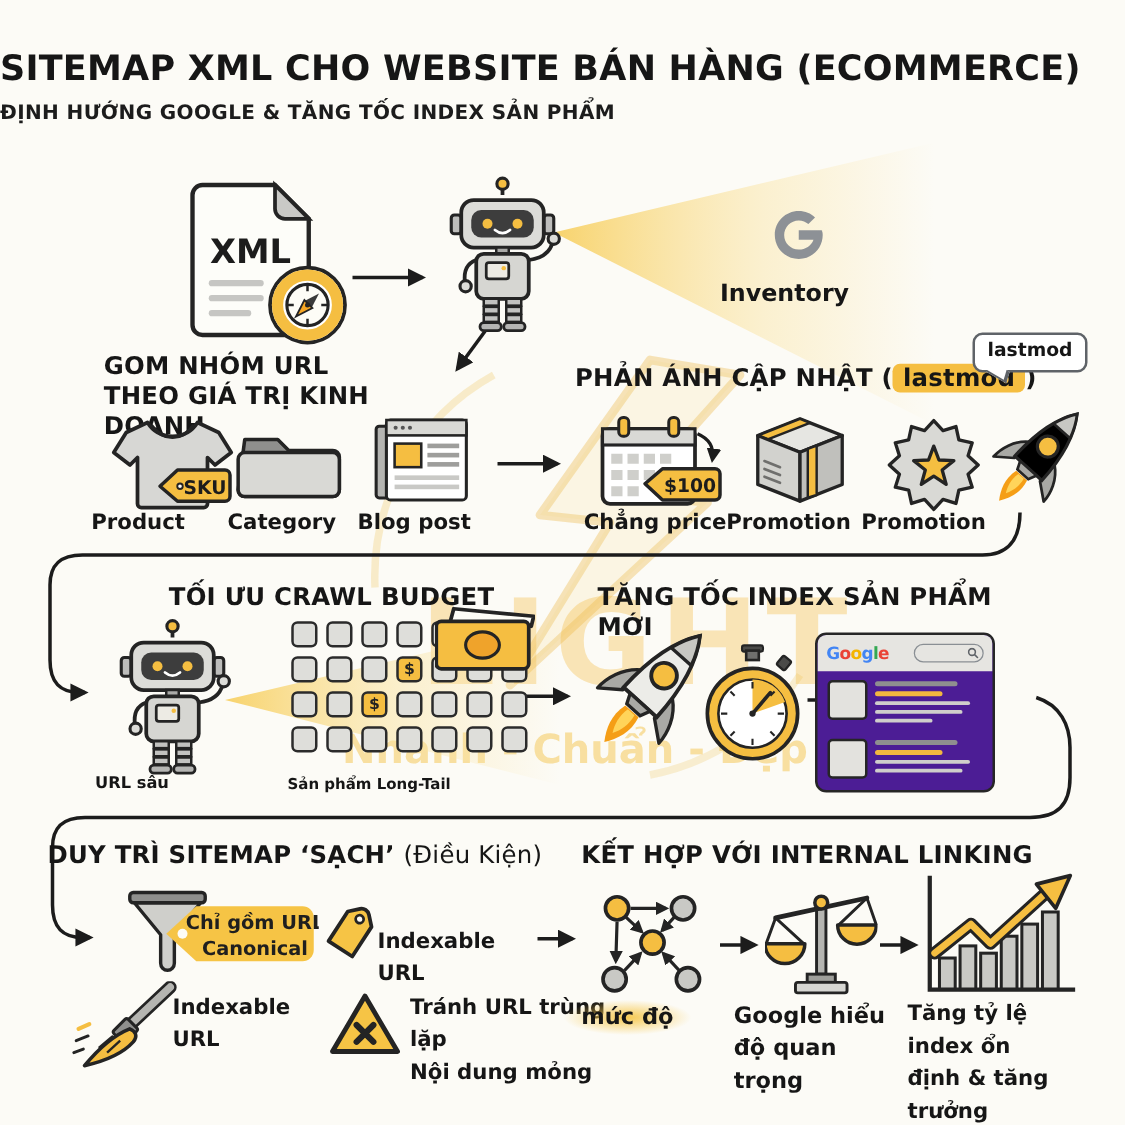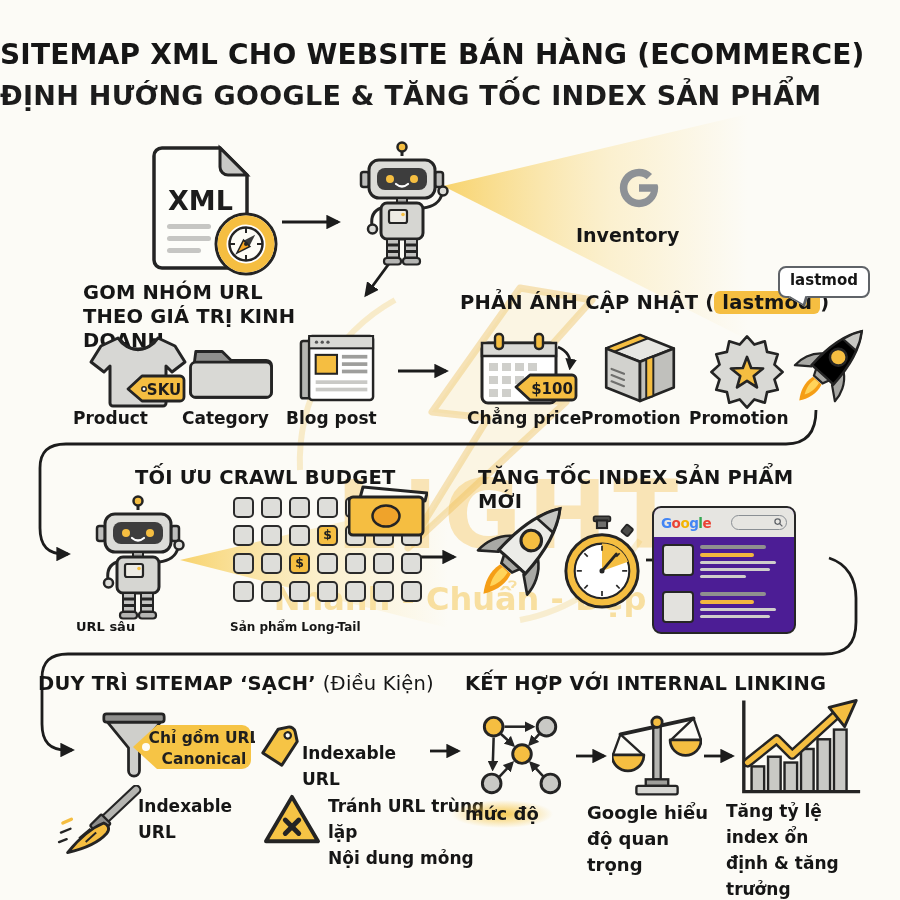--- a/index.html
+++ b/index.html
@@ -2,21 +2,21 @@
 <html><head>
 <meta charset="utf-8">
 <style>
   html,body{margin:0;padding:0;background:#e9e9e9;}
   #stage{position:relative;width:900px;height:900px;background:#FCFBF6;overflow:hidden;
          font-family:"DejaVu Sans","Liberation Sans",sans-serif;color:#161616;}
   .abs{position:absolute;}
   .z0{z-index:0}.z1{z-index:1}.z2{z-index:2}
   .center{text-align:left;}
   #main-title{left:0;top:38px;width:900px;font-size:28px;font-weight:800;letter-spacing:.2px;}
-  #subtitle{left:0;top:80px;width:900px;font-size:27px;font-weight:600;letter-spacing:.3px;color:#1c1c1c;}
+  #subtitle{left:0;top:80px;width:900px;font-size:16px;font-weight:600;letter-spacing:.3px;color:#1c1c1c;}
   .ttl{font-size:19.5px;font-weight:800;letter-spacing:.2px;line-height:24px;}
   .ttl-note{font-weight:500;}
   .lbl{font-size:17px;font-weight:600;line-height:26px;}
   .pill{background:#F5BE41;border-radius:6px;padding:0 8px;font-weight:800;}
   .glow{background:radial-gradient(closest-side,rgba(246,199,74,.95),rgba(246,199,74,0));
         border-radius:12px;padding:1px 14px;font-weight:700;display:inline-block;}
   
   #lastmod-bubble{left:778px;top:266px;width:88px;height:28px;background:#fff;border:2.5px solid #5f6368;
       border-radius:8px;font-size:15px;font-weight:600;line-height:25px;text-align:center;}
   #lastmod-bubble:after{content:"";position:absolute;left:12px;bottom:-8px;width:11px;height:11px;

